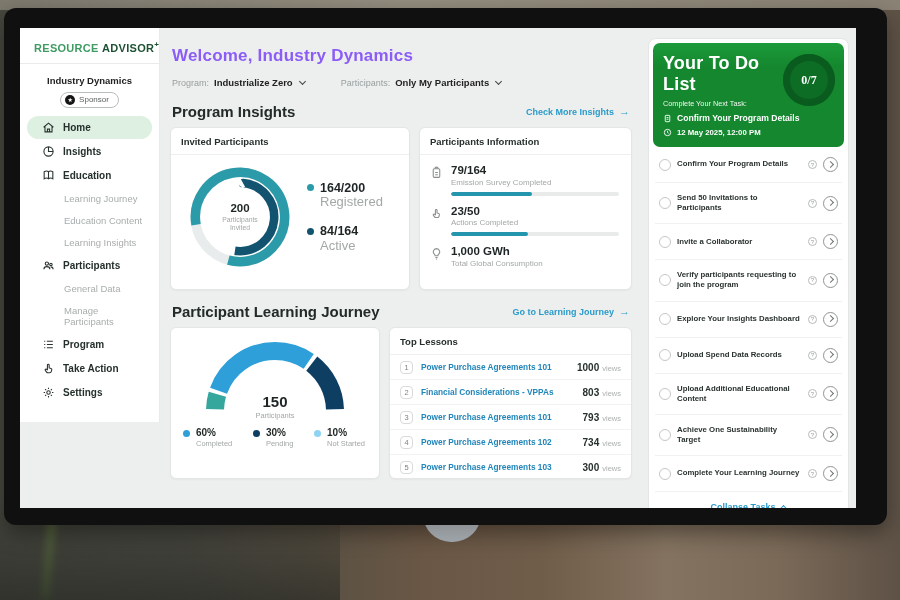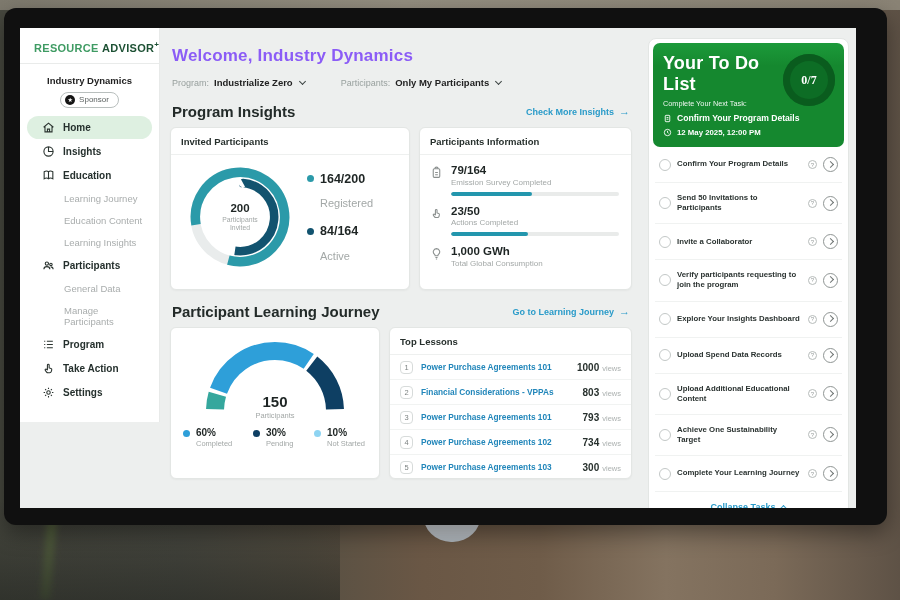--- a/index.html
+++ b/index.html
@@ -67,21 +67,21 @@
   .inv-body { display:flex; align-items:center; gap:10px; padding:5px 4px 4px 12px; }
   .donut-wrap { position:relative; width:114px; height:114px; flex:none; }
   .donut-wrap svg { width:114px; height:114px; display:block; }
   .dcenter { position:absolute; inset:0; display:flex; flex-direction:column; align-items:center; justify-content:center; text-align:center; }
   .dcenter .dv { font-size:11.5px; font-weight:800; color:#1e2524; }
   .dcenter .dl { font-size:6.8px; color:#a3a8a7; width:56px; line-height:1.25; margin-top:2px; }
   .dleg { display:flex; flex-direction:column; gap:16px; }
   .leg-item { display:grid; grid-template-columns:9px auto; column-gap:4px; align-items:center; }
   .leg-dot { width:7px; height:7px; border-radius:50%; }
   .leg-val { font-size:12.5px; font-weight:800; color:#1e2524; line-height:1; }
-  .leg-lab { grid-column:2; font-size:11px; color:#a3a8a7; margin-top:12px; }
+  .leg-lab { grid-column:2; font-size:13px; color:#a3a8a7; margin-top:0; }
 
   
   .card-info { width:213px; height:163px; }
   .info-body { padding:9px 12px 0 10px; }
   .info-row { display:flex; gap:8px; margin-bottom:9px; }
   .info-icn { width:13px; height:13px; color:#8a8f8e; margin-top:2px; flex:none; }
   .info-icn svg { width:13px; height:13px; display:block; }
   .info-col { flex:1; }
   .info-val { font-size:11.5px; font-weight:800; color:#1e2524; line-height:1.1; }
   .info-lab { font-size:8px; color:#a3a8a7; margin-top:1px; }

